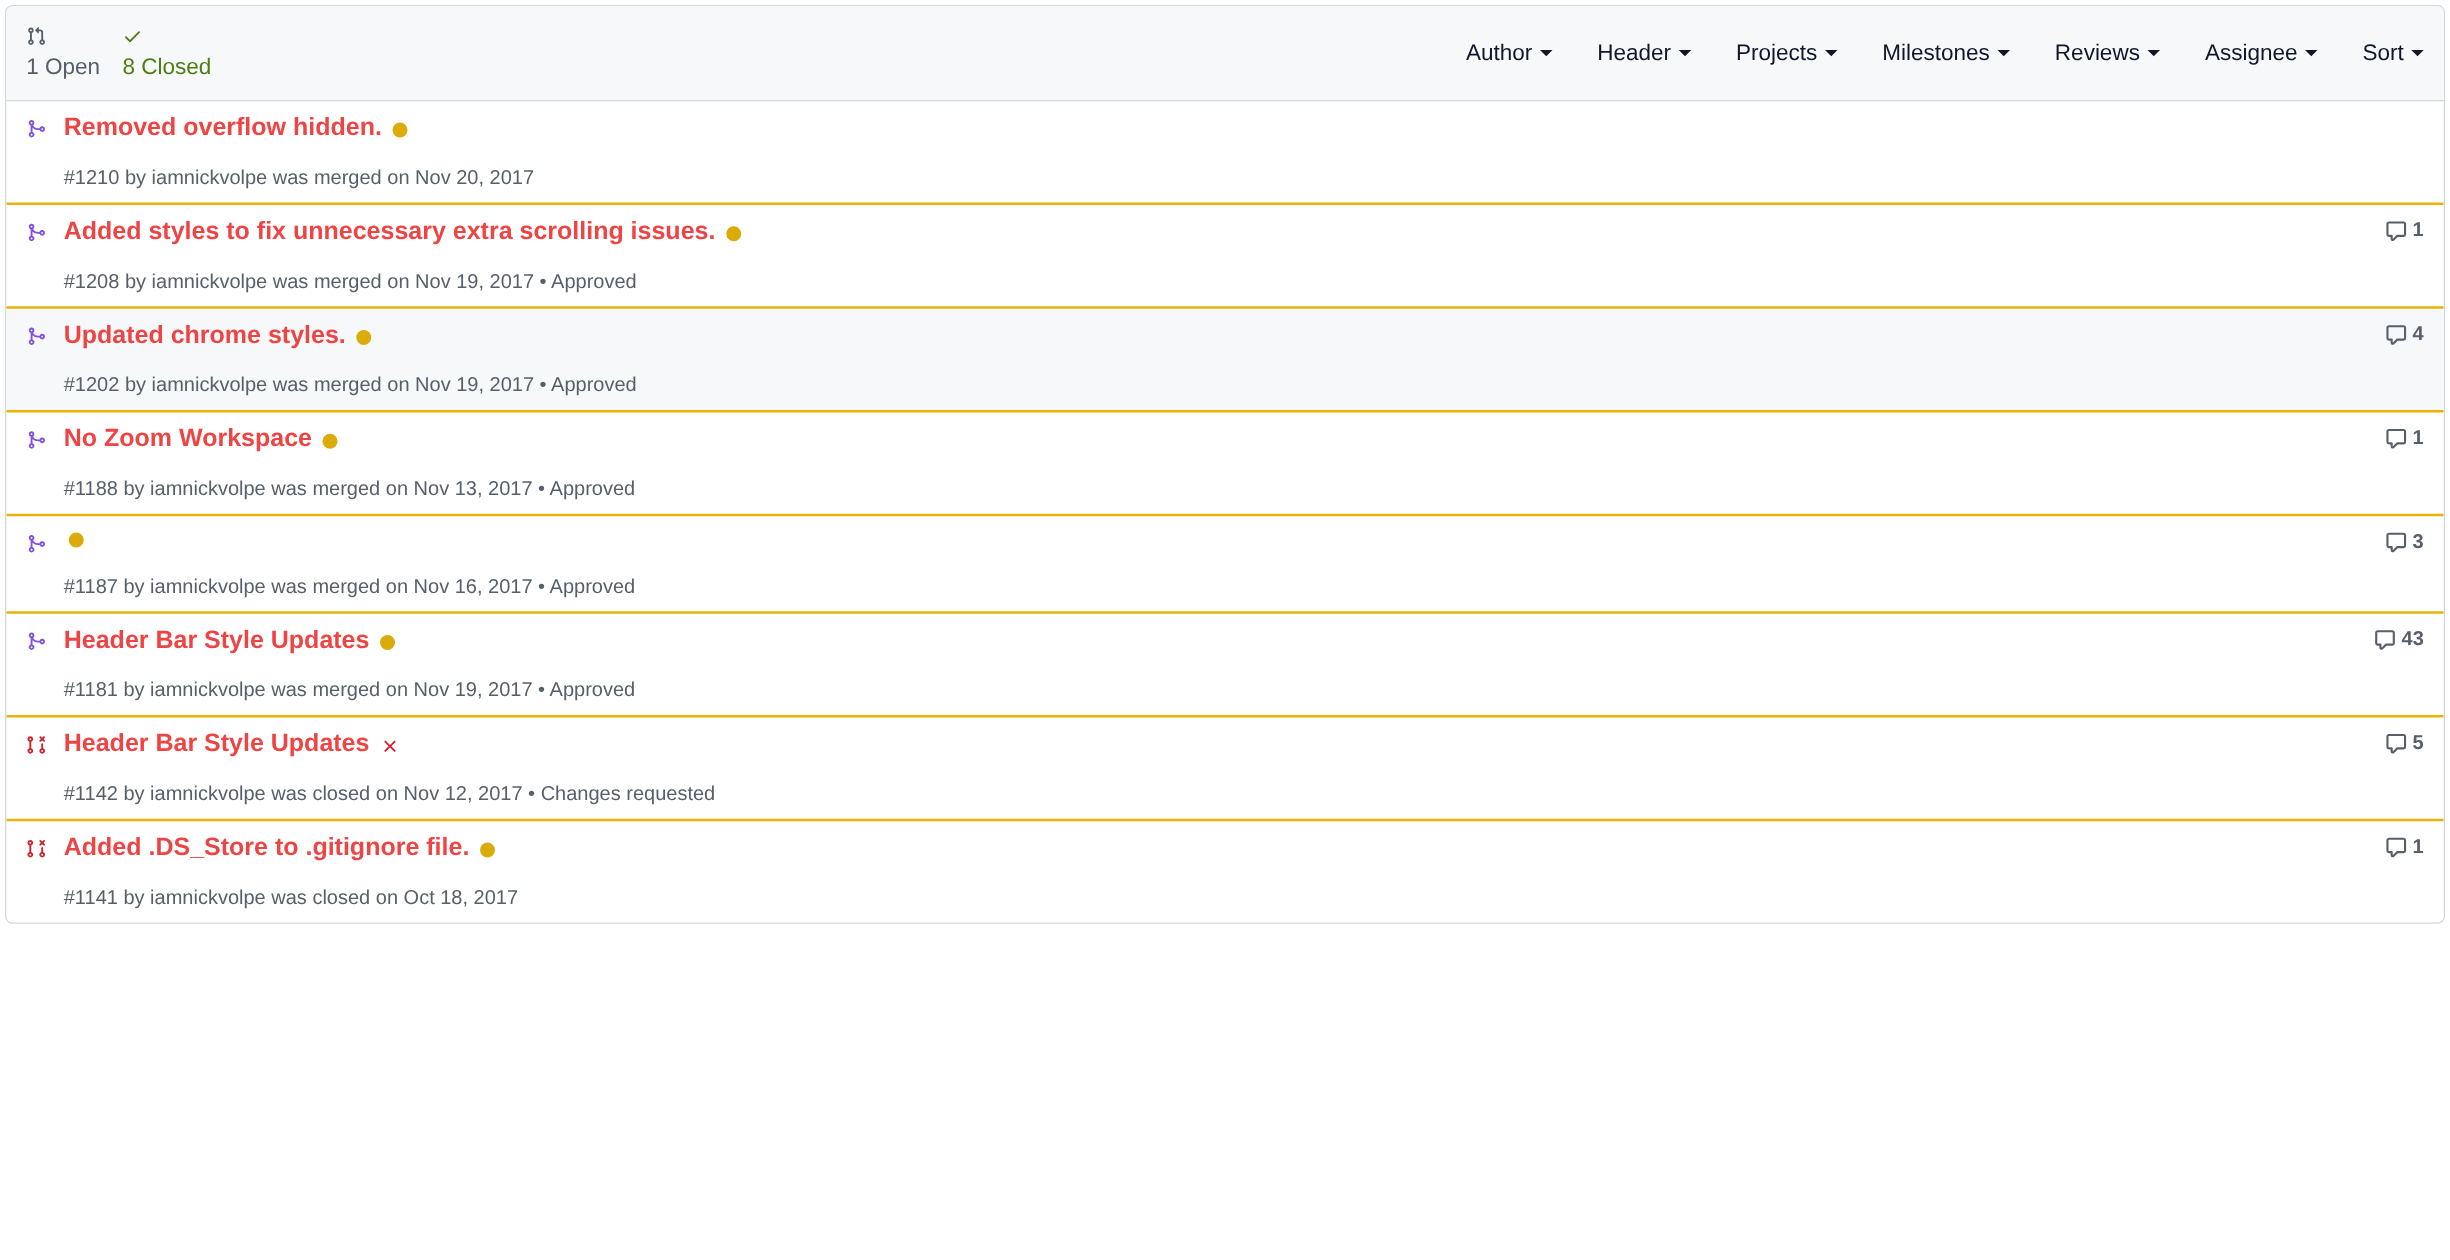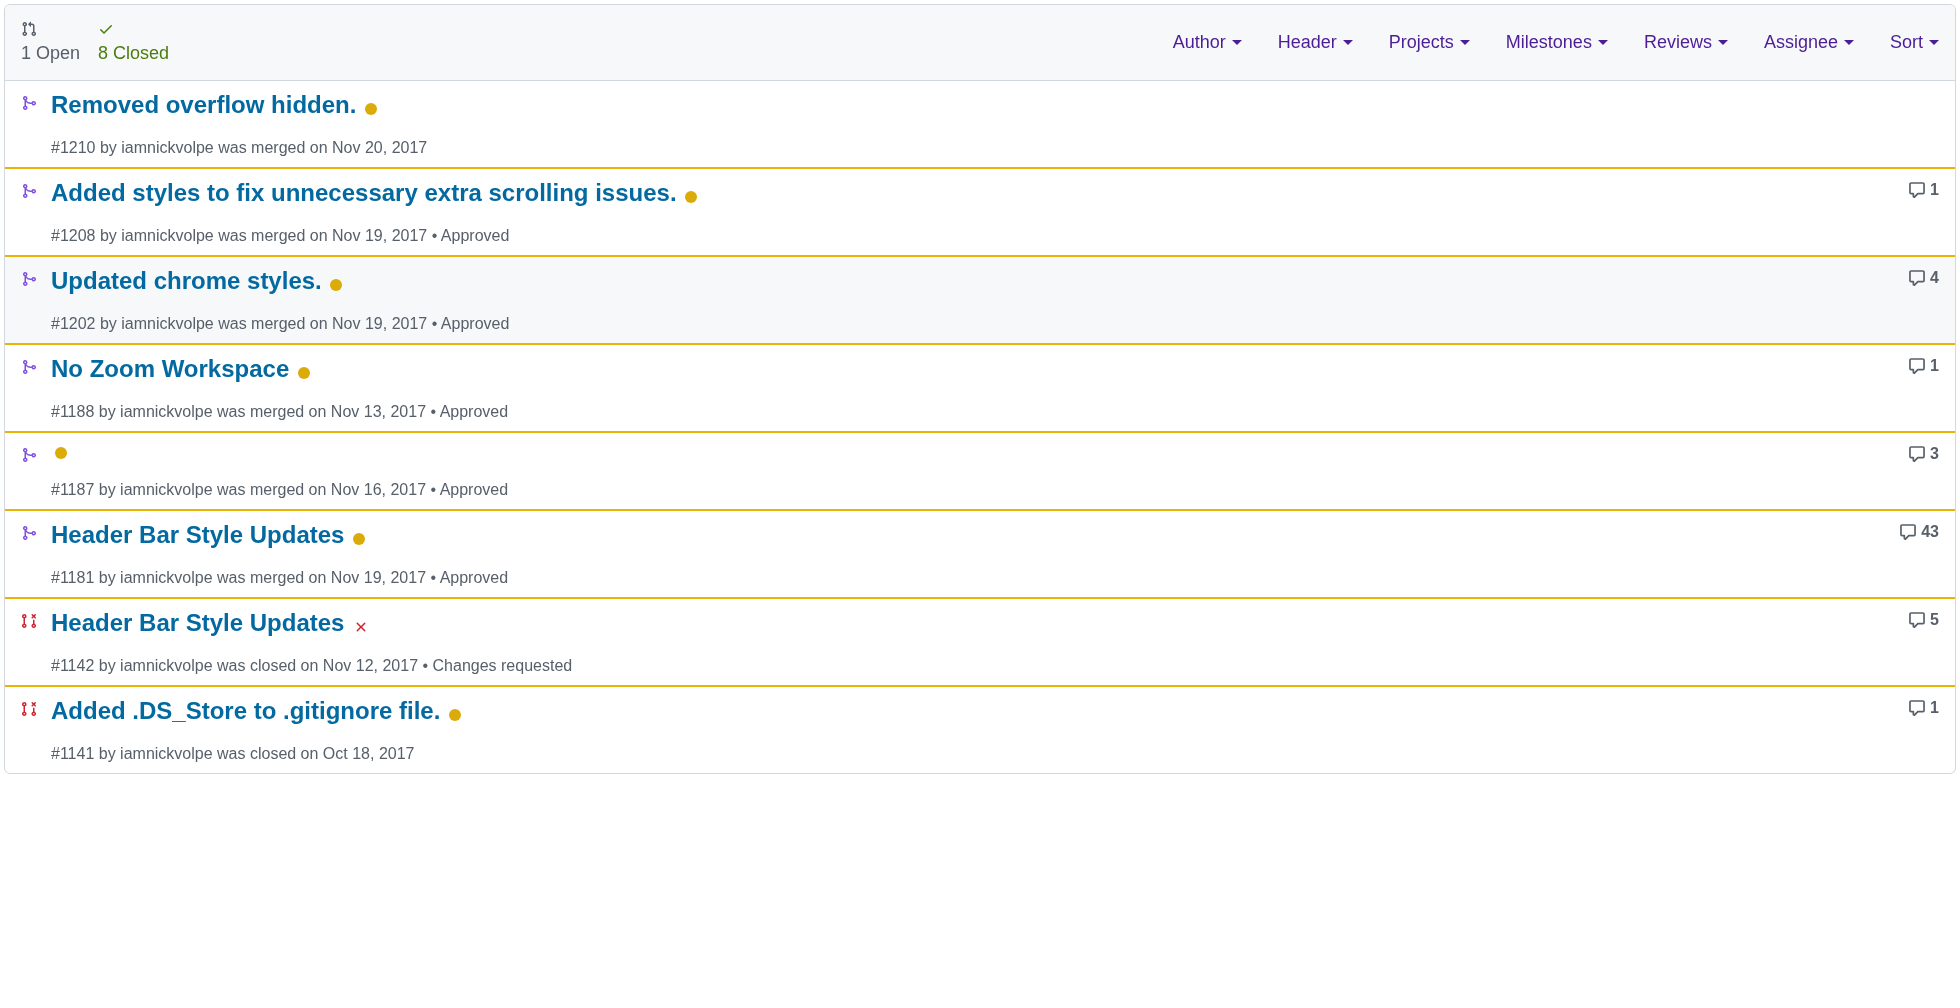--- a/index.html
+++ b/index.html
@@ -21,34 +21,34 @@
     padding: 16px;
     display: flex;
     align-items: center;
     font-size: 18px;
   }
   .states { display: flex; gap: 18px; margin-right: auto; }
   .state-link { display: inline-flex; align-items: flex-start; gap: 6px; cursor: pointer; flex-direction: column; }
   .state-open { color: #57606a; }
   .state-closed { color: #4d7c0f; font-weight: 400; }
   .filters { display: flex; gap: 36px; }
-  .filter { color: #4c1d95; cursor: pointer; display: inline-flex; align-items: center; gap: 4px; }
+  .filter { color: #0f172a; cursor: pointer; display: inline-flex; align-items: center; gap: 4px; }
   .caret { width: 0; height: 0; border-left: 5px solid transparent; border-right: 5px solid transparent; border-top: 5px solid currentColor; margin-left: 2px; }
   .pr-icon { width: 16px; height: 16px; flex-shrink: 0; }
   .check-icon { width: 16px; height: 16px; flex-shrink: 0; }
   .row {
     display: flex;
     border-top: 2px solid #eab308;
     padding: 10px 16px 10px 16px;
   }
   .row:first-of-type { border-top: none; }
   .row.hover { background:#f6f8fa; }
   .row-icon { width: 22px; padding-top: 4px; flex-shrink: 0; margin-right:8px; }
   .row-main { flex: 1; min-width: 0; }
-  .title { font-size: 24px; font-weight: 600; color: #0369a1; display: inline; }
+  .title { font-size: 20px; font-weight: 600; color: #ef4444; display: inline; }
   .status-icon { margin-left: 4px; display: inline-flex; vertical-align: middle; }
   .dot { width: 12px; height: 12px; border-radius: 50%; display: inline-block; }
   .dot-yellow { background: #dbab09; }
   .x-red { color: #cf222e; font-weight: 700; }
   .subtitle { color: #57606a; font-size: 16px; margin-top: 20px; }
   .row-right { flex-shrink: 0; padding-top: 2px; padding-left: 12px; }
   .comments { display: inline-flex; align-items: center; gap: 4px; color: #57606a; font-weight: 600; font-size: 16px; }
   .merged-icon { color: #8250df; }
   .closed-icon { color: #cf222e; }
   .open-icon { color: #57606a; }

